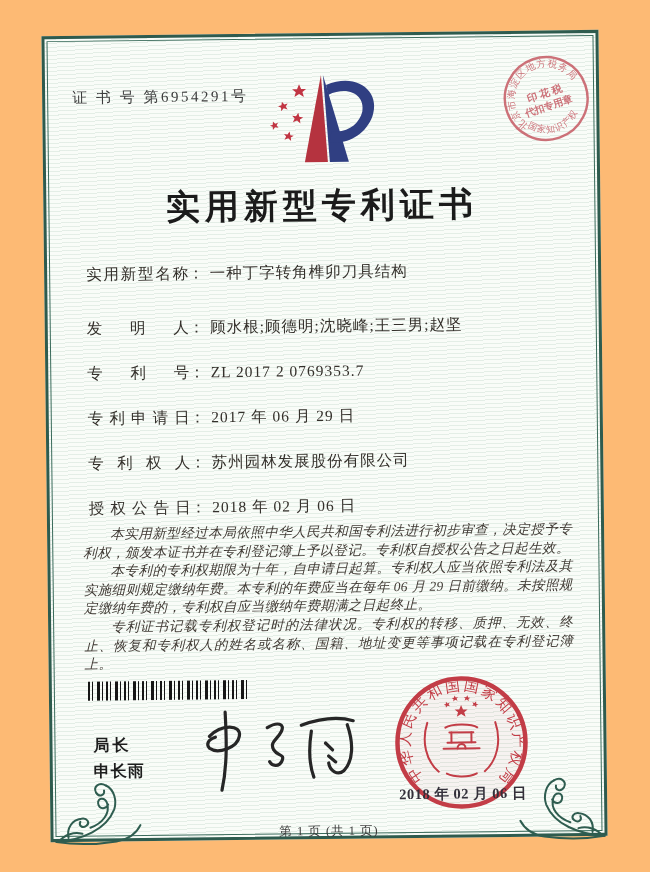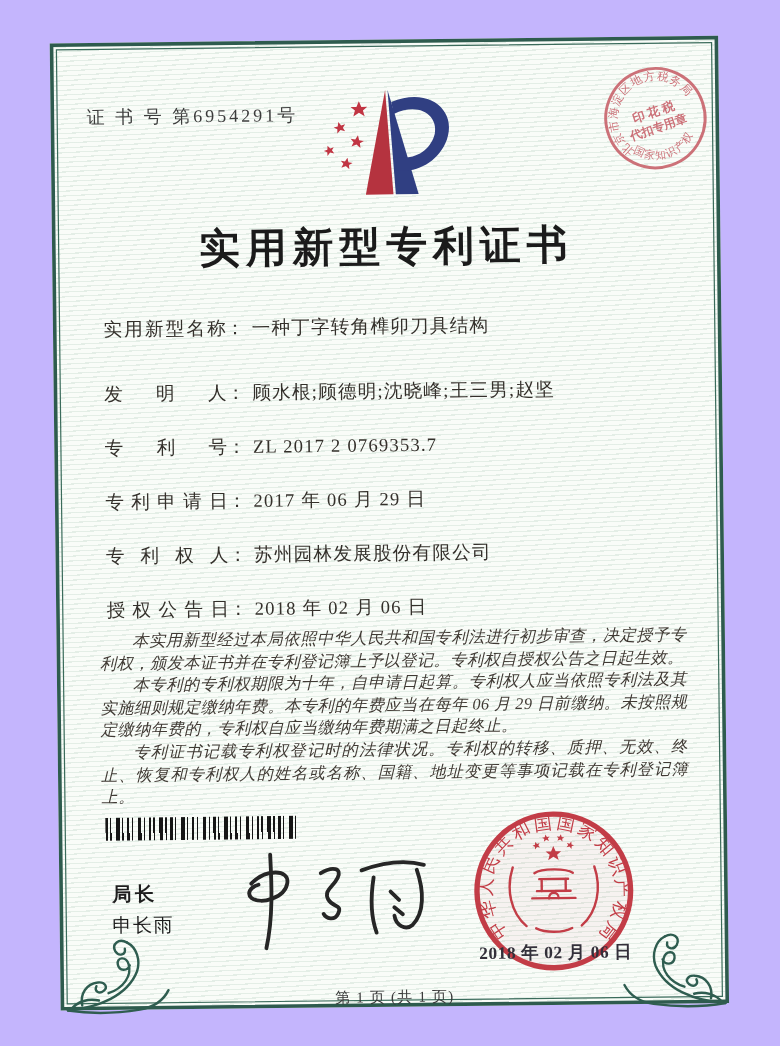--- a/index.html
+++ b/index.html
@@ -1,18 +1,18 @@
 <!DOCTYPE html>
 <html><head>
 <meta charset="utf-8">
 <style>
   html,body{margin:0;padding:0;background:#e9e9e7;}
   .stage{
     position:relative;width:650px;height:872px;overflow:hidden;
-    background:#c4b5fd;
+    background:#fdba74;
     font-family:"Liberation Serif","DejaVu Serif",serif;
   }
   .rotor{position:absolute;inset:0;transform:rotate(-0.65deg);transform-origin:50% 50%;}
   
   .frame{
     position:absolute;left:46px;top:33px;width:557px;height:806px;
     border:3px solid #2e5b4e;
     background:
       repeating-linear-gradient(177.5deg,
         rgba(122,168,142,0.17) 0px, rgba(122,168,142,0.17) 1px,
@@ -43,21 +43,21 @@
   }
   .barcode{
     position:absolute;left:85px;top:679px;width:160px;height:19px;
     background:repeating-linear-gradient(90deg,
       #161616 0 2px, rgba(0,0,0,0) 2px 4px,
       #161616 4px 5px, rgba(0,0,0,0) 5px 9px,
       #161616 9px 12px, rgba(0,0,0,0) 12px 14px,
       #161616 14px 15px, rgba(0,0,0,0) 15px 18px);
   }
   .sig-title{position:absolute;left:90px;top:733px;font-size:16px;font-weight:700;color:#1e1e1e;letter-spacing:3px;}
-  .sig-name{position:absolute;left:90px;top:759px;font-size:16px;font-weight:400;color:#1e1e1e;letter-spacing:1px;}
+  .sig-name{position:absolute;left:90px;top:759px;font-size:16px;font-weight:700;color:#1e1e1e;letter-spacing:1px;}
   .signature{position:absolute;left:178px;top:701px;width:190px;height:95px;}
   .seal{position:absolute;left:388px;top:674px;width:140px;height:140px;opacity:0.93;}
   .seal-date{
     position:absolute;left:384px;top:786px;width:150px;text-align:center;
     font-size:14.5px;font-weight:700;color:#33303a;letter-spacing:0.5px;
   }
   .stamp{position:absolute;left:503px;top:54px;width:94px;height:94px;transform:rotate(-18deg);opacity:0.82;}
   .flourish{position:absolute;width:90px;height:70px;color:#2f5d50;}
   .flourish.left{left:50px;top:773px;}
   .flourish.right{left:512px;top:773px;transform:scaleX(-1);}

